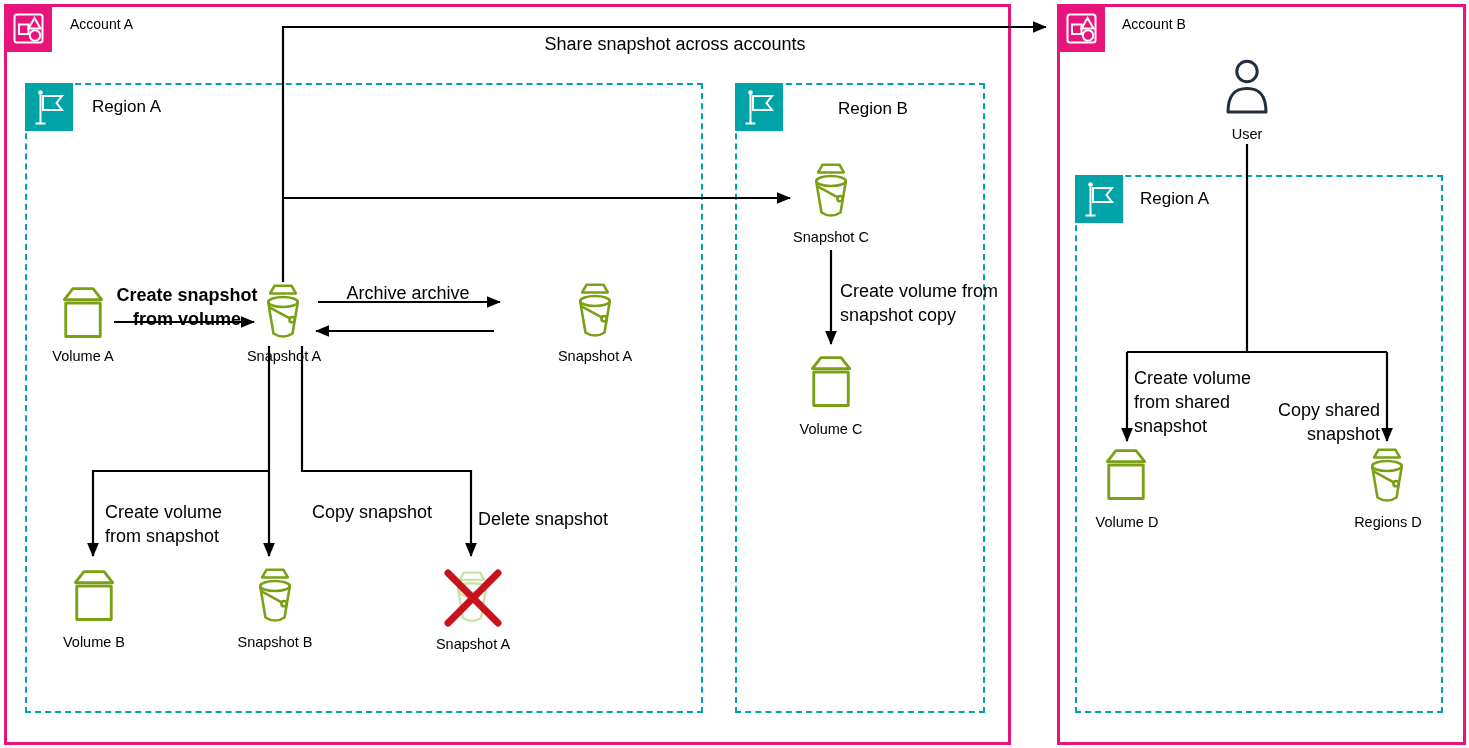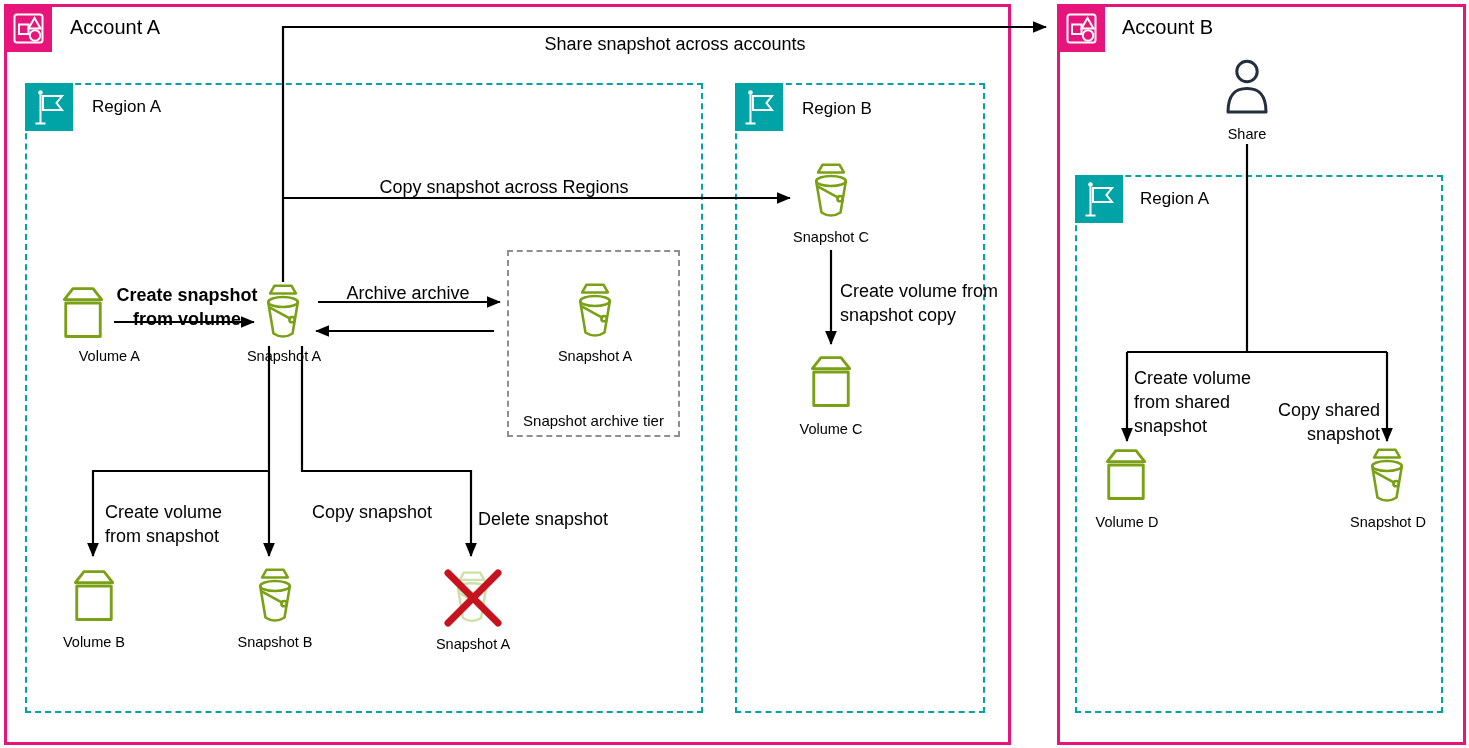--- a/index.html
+++ b/index.html
@@ -7,21 +7,21 @@
     position:relative;width:1469px;height:748px;overflow:hidden;
     font-family:"Liberation Sans",sans-serif;color:var(--text);
     background:#fff;
   }
   .abs{position:absolute;}
   
   .acct-box{position:absolute;border:3px solid var(--pink);box-sizing:border-box;background:transparent;}
   .region-box{position:absolute;border:2px dashed var(--teal);box-sizing:border-box;}
   .archive-box{position:absolute;border:2px dashed var(--gray);box-sizing:border-box;}
   .badge{position:absolute;width:48px;height:48px;}
-  .title{position:absolute;font-size:20px;color:var(--text);white-space:nowrap;}
+  .title{position:absolute;font-size:14px;color:var(--text);white-space:nowrap;}
   .rtitle{position:absolute;font-size:17px;color:var(--text);white-space:nowrap;}
   
   .lbl{position:absolute;font-size:18px;line-height:1.34;color:var(--text);white-space:pre-line;}
   .lbl.center{text-align:center;}
   .lbl.right{text-align:right;margin-top:29px;}
   .node-lbl{position:absolute;font-size:14.5px;color:var(--text);text-align:center;width:140px;white-space:nowrap;}
   .archive-title{position:absolute;left:0;right:0;bottom:6px;text-align:center;font-size:15px;color:var(--text);}
   
   #wires{position:absolute;left:0;top:0;pointer-events:none;}
   .edge{stroke:var(--line);stroke-width:2.2;fill:none;}
@@ -36,23 +36,20 @@
 <body>
 
 <div id="canvas">
 
   <div class="acct-box" style="left:4px;top:4px;width:1007px;height:741px;"></div>
   <div class="acct-box" style="left:1057px;top:4px;width:409px;height:741px;"></div>
   <div class="region-box" style="left:25px;top:83px;width:678px;height:630px;"></div>
   <div class="region-box" style="left:735px;top:83px;width:250px;height:630px;"></div>
   <div class="region-box" style="left:1075px;top:175px;width:368px;height:538px;"></div>
 
-  <div class="archive-box" style="left:507px;top:250px;width:173px;height:187px;">
-    <div class="archive-title">Snapshot archive tier</div>
-  </div>
 
   <svg class="badge" style="left:4px;top:4px;" viewBox="0 0 48 48">
     <rect x="0" y="0" width="48" height="48" style="fill:var(--pink)"></rect>
     <g class="badge-glyph">
       <rect x="10.5" y="10.5" width="28" height="28" rx="2.5"></rect>
       <rect x="15" y="20.5" width="9.5" height="9.5"></rect>
       <polygon points="30.5,14 36.5,24.5 24.5,24.5"></polygon>
       <circle cx="31" cy="31.5" r="5.2"></circle>
     </g>
   </svg>
@@ -90,21 +87,21 @@
       <circle cx="15.5" cy="9.5" r="2.3" style="fill:#fff;stroke:none"></circle>
       <line x1="15.5" y1="11.5" x2="15.5" y2="40.5"></line>
       <line x1="10.5" y1="40.5" x2="20.5" y2="40.5"></line>
       <polygon points="18,13 37,13 31.5,20 37,27 18,27"></polygon>
     </g>
   </svg>
 
   <div class="title" style="left:70px;top:16px;">Account A</div>
   <div class="title" style="left:1122px;top:16px;">Account B</div>
   <div class="rtitle" style="left:92px;top:97px;">Region A</div>
-  <div class="rtitle" style="left:802px;top:99px;">Region B</div>
+  <div class="rtitle" style="left:838px;top:99px;">Region B</div>
   <div class="rtitle" style="left:1140px;top:189px;">Region A</div>
 
   <svg id="wires" width="1469" height="748" viewBox="0 0 1469 748">
     <defs>
       <marker id="arr" markerWidth="6.5" markerHeight="5.4" refX="6" refY="2.7" orient="auto" markerUnits="strokeWidth">
         <path d="M0,0 L6.4,2.7 L0,5.4 Z" fill="#000"></path>
       </marker>
     </defs>
     <path class="edge" d="M283,282 L283,27 L1046,27" marker-end="url(#arr)"></path>
     <path class="edge" d="M283,198 L790,198" marker-end="url(#arr)"></path>
@@ -213,34 +210,33 @@
   <svg class="abs icon-green" style="left:1364px;top:446px;" width="46" height="61" viewBox="0 0 48 64">
     <g stroke-width="2.7" stroke-linejoin="round" stroke-linecap="round">
       <polygon points="15,4 33,4 37.5,12 10.5,12"></polygon>
       <ellipse cx="24" cy="21" rx="15.5" ry="5.2"></ellipse>
       <path d="M8.5,21.5 L14,54 Q24,60.5 34,54 L39.5,21.5"></path>
       <path d="M10,26.5 L31.5,38.5"></path>
       <circle cx="33.5" cy="39.5" r="2.8"></circle>
     </g>
   </svg>
 
-  <div class="node-lbl" style="left:0;top:348px;text-align:right;">Volume A</div>
+  <div class="node-lbl" style="left:13px;top:348px;">Volume A</div>
   <div class="node-lbl" style="left:214px;top:348px;">Snapshot A</div>
   <div class="node-lbl" style="left:525px;top:348px;">Snapshot A</div>
   <div class="node-lbl" style="left:24px;top:634px;">Volume B</div>
   <div class="node-lbl" style="left:205px;top:634px;">Snapshot B</div>
   <div class="node-lbl" style="left:403px;top:636px;">Snapshot A</div>
   <div class="node-lbl" style="left:761px;top:229px;">Snapshot C</div>
   <div class="node-lbl" style="left:761px;top:421px;">Volume C</div>
-  <div class="node-lbl" style="left:1177px;top:126px;">Share</div>
+  <div class="node-lbl" style="left:1177px;top:126px;">User</div>
   <div class="node-lbl" style="left:1057px;top:514px;">Volume D</div>
-  <div class="node-lbl" style="left:1318px;top:514px;">Snapshot D</div>
+  <div class="node-lbl" style="left:1318px;top:514px;">Regions D</div>
 
   <div class="lbl center" style="left:525px;top:32px;width:300px;">Share snapshot across accounts</div>
-  <div class="lbl center" style="left:364px;top:175px;width:280px;">Copy snapshot across Regions</div>
   <div class="lbl center" style="left:107px;top:283px;width:160px;font-weight:bold;">Create snapshot
 from volume</div>
   <div class="lbl center" style="left:328px;top:281px;width:160px;">Archive archive</div>
   <div class="lbl" style="left:105px;top:500px;">Create volume
 from snapshot</div>
   <div class="lbl" style="left:280px;top:500px;margin-left:32px;">Copy snapshot</div>
   <div class="lbl" style="left:478px;top:500px;margin-top:7px;">Delete snapshot</div>
   <div class="lbl" style="left:840px;top:279px;">Create volume from
 snapshot copy</div>
   <div class="lbl" style="left:1134px;top:366px;">Create volume

